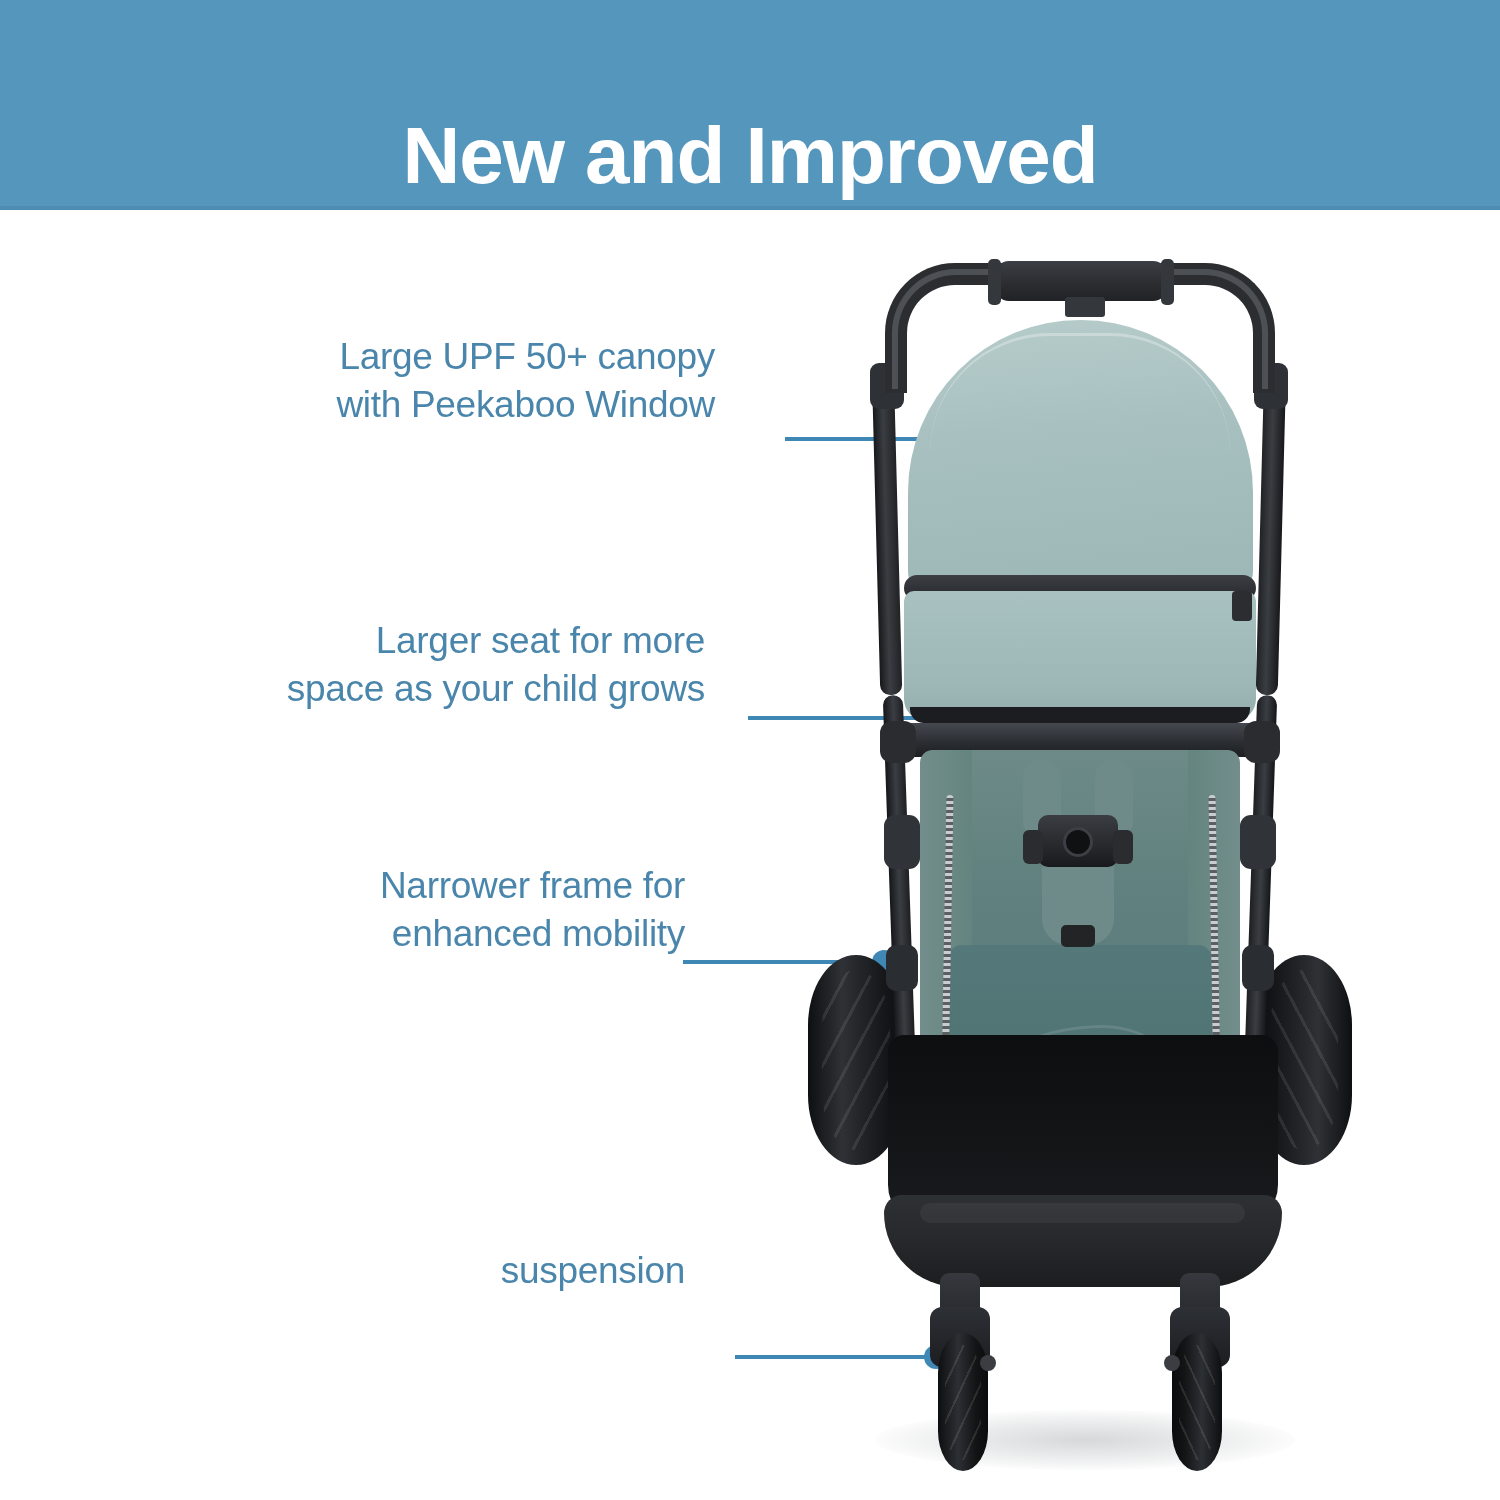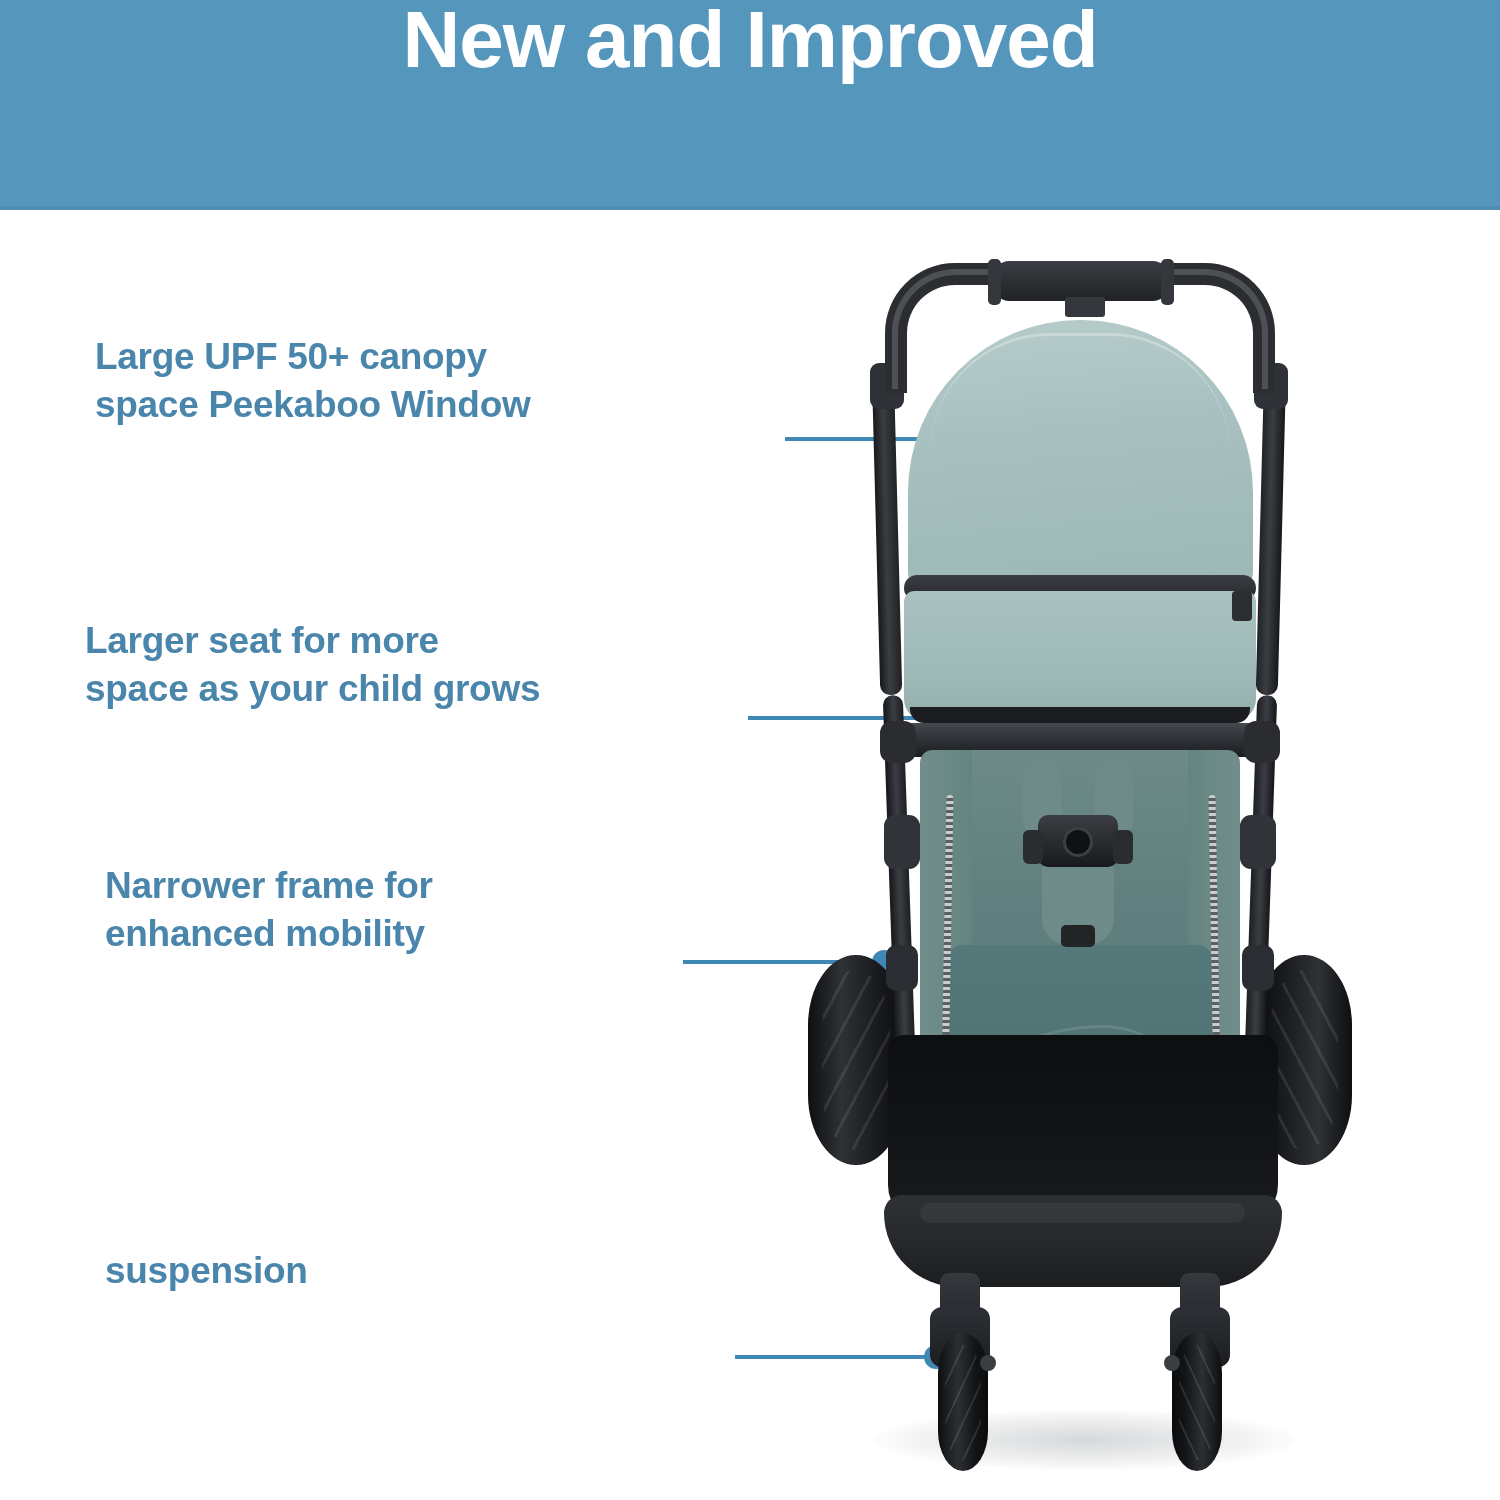--- a/index.html
+++ b/index.html
@@ -21,41 +21,41 @@
 
   
   #header-banner {
     position: absolute;
     left: 0; top: 0;
     width: 1500px;
     height: 210px;
     background: #5596bd;
     border-bottom: 4px solid #4e8cb2;
     display: flex;
-    align-items: flex-start;
+    align-items: flex-end;
     justify-content: center;
   }
   #header-title {
     color: #ffffff;
     font-size: 80px;
     font-weight: bold;
     letter-spacing: -1px;
     line-height: 1;
     text-align: center;
     padding-bottom: 10px;
   }
 
   
   .feature-label {
     position: absolute;
     color: #4a86ac;
     font-size: 37px;
-    font-weight: bold;
+    font-weight: normal;
     line-height: 1.30;
-    text-align: left;
+    text-align: right;
     letter-spacing: -0.3px;
   }
   .feature-label .ln { display: block; white-space: nowrap; }
 
   #label-canopy      { left:  95px; top: 333px; width: 620px; }
   #label-seat        { left:  85px; top: 617px; width: 620px; }
   #label-frame       { left: 105px; top: 862px; width: 580px; }
   #label-suspension  { left: 105px; top: 1247px; width: 580px; }
 
   
@@ -402,21 +402,21 @@
 <body>
 
 <div id="page">
 
   <div id="header-banner">
     <div id="header-title">New and Improved</div>
   </div>
 
   <div id="label-canopy" class="feature-label">
     <span class="ln">Large UPF 50+ canopy</span>
-    <span class="ln">space Peekaboo Window</span>
+    <span class="ln">with Peekaboo Window</span>
   </div>
 
   <div id="label-frame" class="feature-label">
     <span class="ln">Narrower frame for</span>
     <span class="ln">enhanced mobility</span>
   </div>
 
   <div id="label-seat" class="feature-label">
     <span class="ln">Larger seat for more</span>
     <span class="ln">space as your child grows</span>

